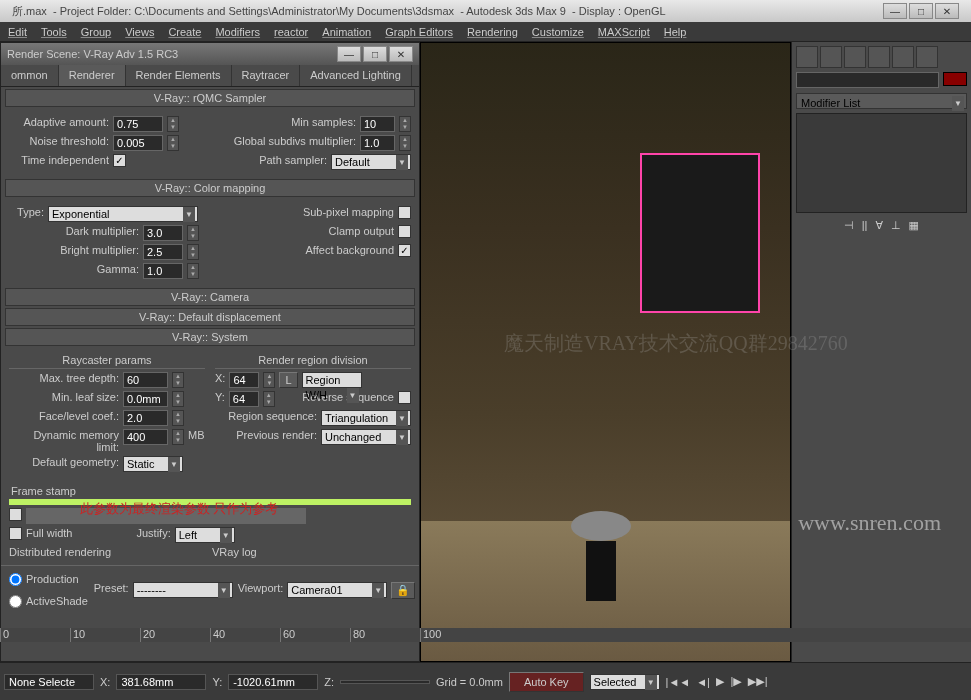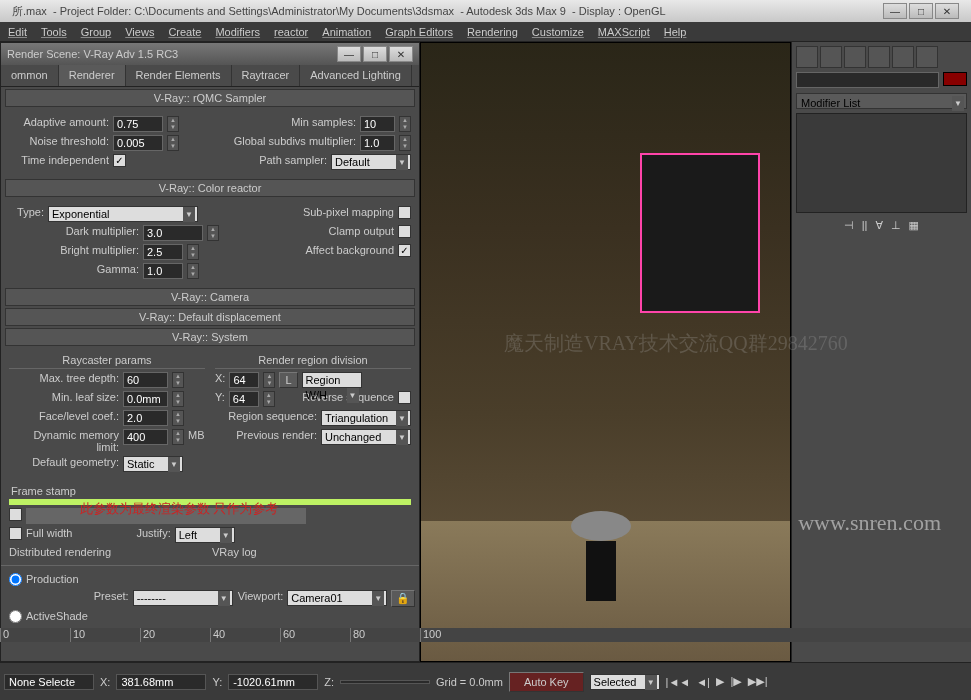--- a/index.html
+++ b/index.html
@@ -133,31 +133,31 @@
           </span>
       </div>
       <div class="row">
         <span class="label" style="width:100px">Time independent</span>
         <span class="checkbox">✓</span>
         <span class="label" style="width:130px;margin-left:auto">Path sampler:</span>
         <span class="dropdown" style="width:80px">Default</span>
       </div>
     </div>
 
-    <div class="rollout-hdr">V-Ray:: Color reactor</div>
+    <div class="rollout-hdr">V-Ray:: Color mapping</div>
     <div class="section">
       <div class="row">
         <span class="label" style="width:35px">Type:</span>
         <span class="dropdown" style="width:150px">Exponential</span>
         <span class="label" style="margin-left:auto">Sub-pixel mapping</span>
         <span class="checkbox"></span>
       </div>
       <div class="row">
         <span class="label" style="width:130px">Dark multiplier:</span>
-        <span class="spinner" style="width:60px">3.0</span>
+        <span class="spinner" style="width:40px">3.0</span>
         <span class="spinbtns">
             <div>▲</div>
             <div>▼</div>
           </span>
         <span class="label" style="margin-left:auto">Clamp output</span>
         <span class="checkbox"></span>
       </div>
       <div class="row">
         <span class="label" style="width:130px">Bright multiplier:</span>
         <span class="spinner" style="width:40px">2.5</span>
@@ -268,21 +268,21 @@
         <span class="label" style="margin-left:60px">Justify:</span>
         <span class="dropdown" style="width:60px">Left</span>
       </div>
       <div class="row">
         <span style="flex:1">Distributed rendering</span>
         <span style="flex:1">VRay log</span>
       </div>
     </div>
 
     <div class="section" style="border-top:1px solid #666;display:flex;align-items:center;gap:6px">
-      <div style="display:flex;flex-direction:column;gap:18px">
+      <div style="display:flex;flex-direction:column;gap:3px">
         <div class="row">
             <input type="radio" checked="" style="">
             <span>Production</span>
           </div>
         <div class="row">
             <input type="radio" style="">
             <span>ActiveShade</span>
           </div>
       </div>
       <div style="display:flex;flex-direction:row;gap:5px">

